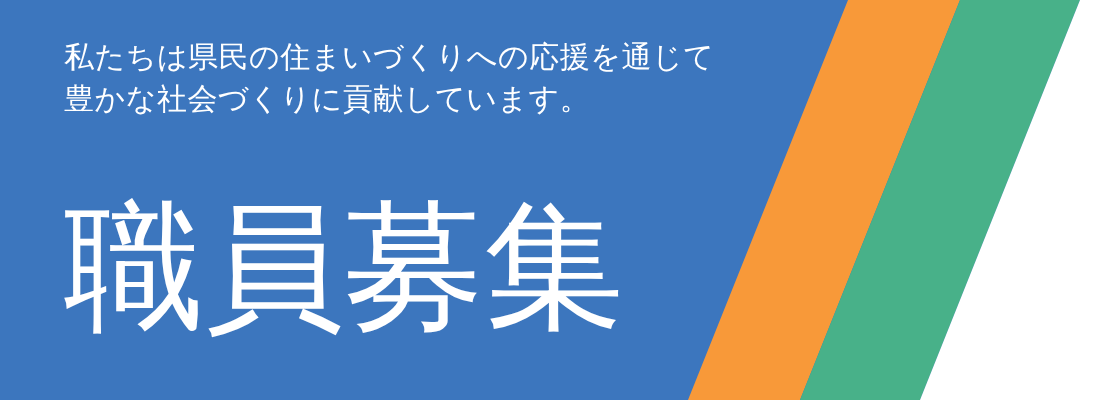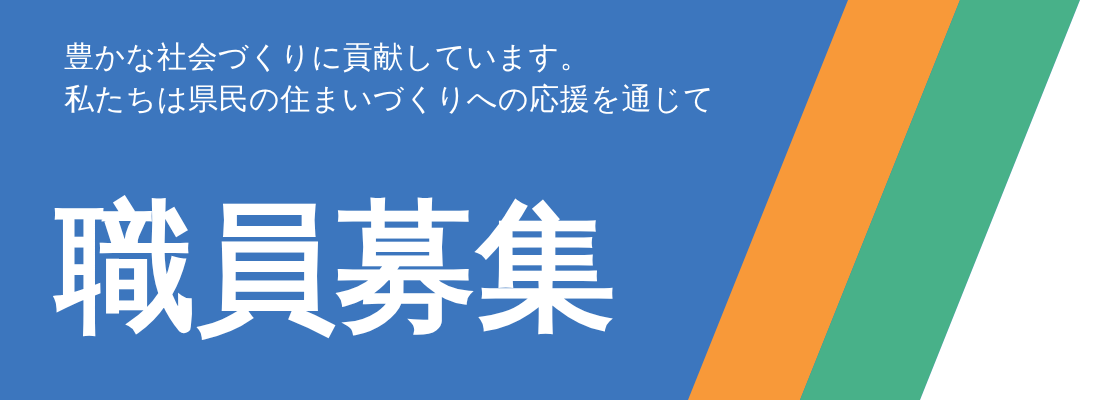--- a/index.html
+++ b/index.html
@@ -47,26 +47,26 @@
     font-weight: 500;
     white-space: nowrap;
   }
 
   .lede .line {
     display: block;
   }
 
   .headline {
     position: absolute;
-    left: 56px;
+    left: 64px;
     top: 197px;
     color: #ffffff;
     font-size: 140px;
     line-height: 140px;
-    font-weight: 700;
+    font-weight: 400;
     letter-spacing: 0px;
     white-space: nowrap;
   }
 </style>
 </head>
 <body>
 
 <div id="banner">
 
   <svg class="stripes" viewBox="0 0 1120 400" preserveAspectRatio="none" xmlns="http://www.w3.org/2000/svg">
@@ -74,20 +74,20 @@
     <polygon points="848,0 960,0 800,400 688,400" fill="#f89939"></polygon>
 
     <polygon points="960,0 1080,0 920,400 800,400" fill="#48b189"></polygon>
 
     <polygon points="1080,0 1120,0 1120,400 920,400" fill="#ffffff"></polygon>
   </svg>
 
   <div class="content">
 
     <div class="lede">
+      <span class="line">私たちは県民の住まいづくりへの応援を通じて</span>
       <span class="line">豊かな社会づくりに貢献しています。</span>
-      <span class="line">私たちは県民の住まいづくりへの応援を通じて</span>
     </div>
 
     <div class="headline">職員募集</div>
 
   </div>
 </div>
 
 </body></html>

